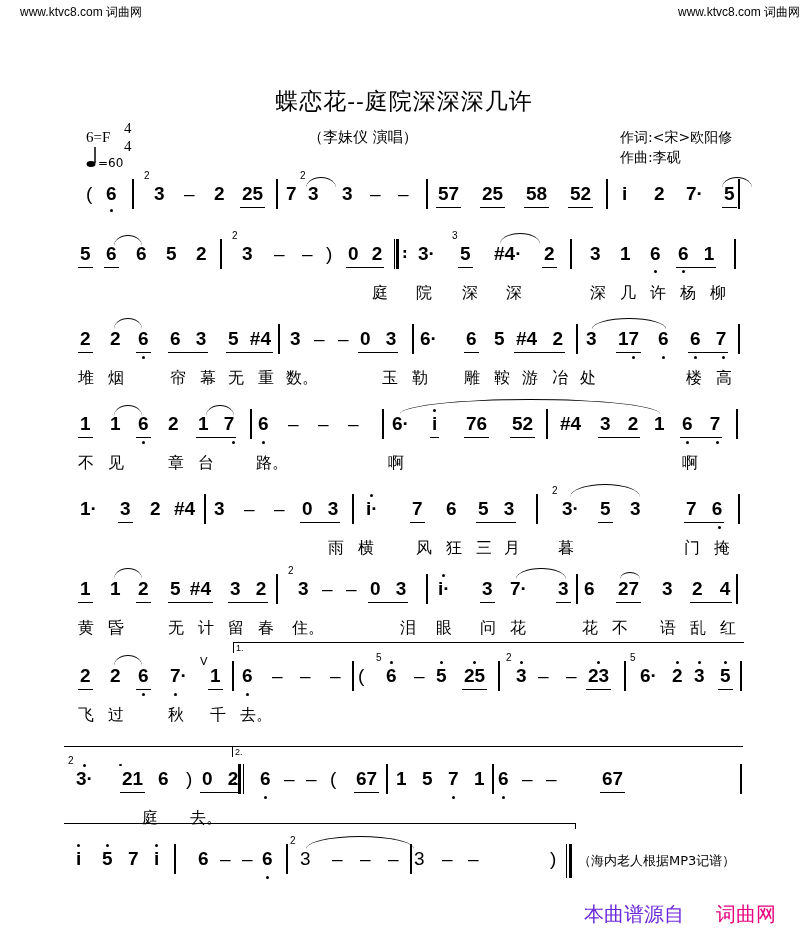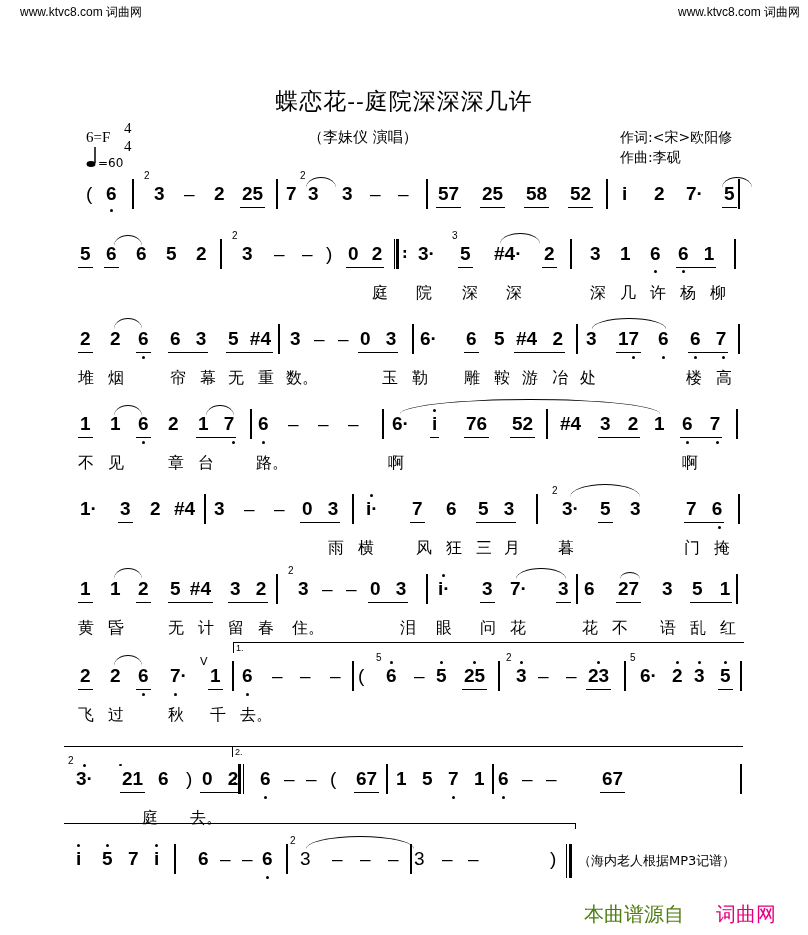--- a/index.html
+++ b/index.html
@@ -257,21 +257,21 @@
   <span class="n dh" style="left:368px;">i·</span>
   <span class="n u" style="left:412px;">3</span>
   <span class="n" style="left:440px;">7·</span>
   <span class="slur" style="left:446px;width:50px;top:0px;"></span>
   <span class="n u" style="left:488px;">3</span>
   <span class="bar" style="left:506px;"></span>
   <span class="n" style="left:514px;">6</span>
   <span class="slur" style="left:550px;width:20px;top:4px;height:6px;"></span>
   <span class="n u" style="left:548px;">27</span>
   <span class="n" style="left:592px;">3</span>
-  <span class="n u" style="left:622px;word-spacing:12px;">5 1</span>
+  <span class="n u" style="left:622px;word-spacing:12px;">2 4</span>
   <span class="bar" style="left:666px;"></span>
   <span class="ly" style="left:8px;">黄</span>
   <span class="ly" style="left:38px;">昏</span>
   <span class="ly" style="left:98px;">无</span>
   <span class="ly" style="left:128px;">计</span>
   <span class="ly" style="left:158px;">留</span>
   <span class="ly" style="left:188px;">春</span>
   <span class="ly" style="left:222px;">住。</span>
   <span class="ly" style="left:330px;">泪</span>
   <span class="ly" style="left:366px;">眼</span>
@@ -385,14 +385,14 @@
   <span class="n" style="left:318px;font-weight:normal;">–</span>
   <span class="bar" style="left:340px;"></span>
   <span class="n" style="left:344px;font-weight:normal;">3</span>
   <span class="n" style="left:372px;font-weight:normal;">–</span>
   <span class="n" style="left:398px;font-weight:normal;">–</span>
   <span class="n" style="left:480px;font-weight:normal;">)</span>
   <span class="bar dbl" style="left:496px;width:6px;border-left:1.5px solid #000;border-right:3px solid #000;height:34px;"></span>
   <span class="abs" style="left:508px;top:14px;font-size:13px;">（海内老人根据MP3记谱）</span>
 </div>
 
-<div class="abs footer-src" style="left:584px;top:901px;color:#4d7c0f;">本曲谱源自</div>
+<div class="abs footer-src" style="left:584px;top:901px;color:#6d28d9;">本曲谱源自</div>
 <div class="abs footer-src" style="left:716px;top:901px;color:#e6007e;">词曲网</div>
 
 </body></html>

